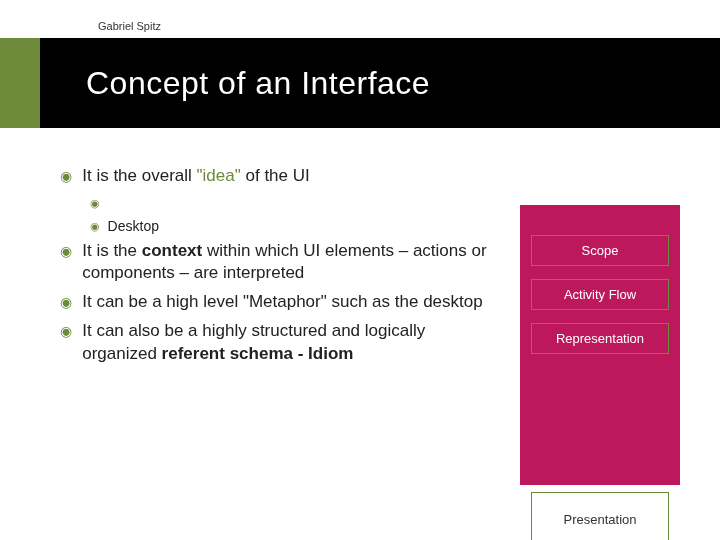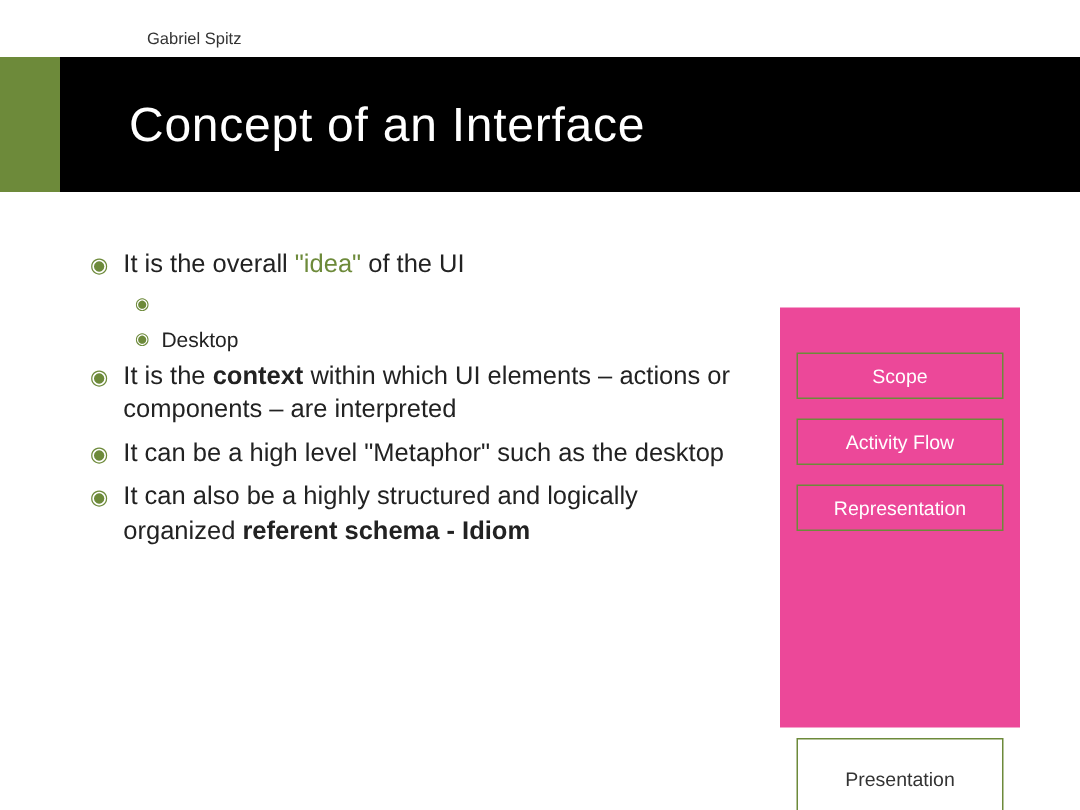--- a/index.html
+++ b/index.html
@@ -76,21 +76,21 @@
     margin-right: 8px;
   }
   .olive { color: #6d8a3a; }
   .bold { font-weight: bold; }
   .side-panel {
     position: absolute;
     top: 205px;
     left: 520px;
     width: 160px;
     height: 280px;
-    background: #ec4899;
+    background: #be185d;
     padding: 30px 11px 10px 11px;
   }
   .side-box {
     border: 1.5px solid #6d8a3a;
     background: rgba(0,0,0,0);
     color: #ffffff;
     font-size: 13px;
     text-align: center;
     padding: 7px 2px;
     margin-bottom: 13px;

